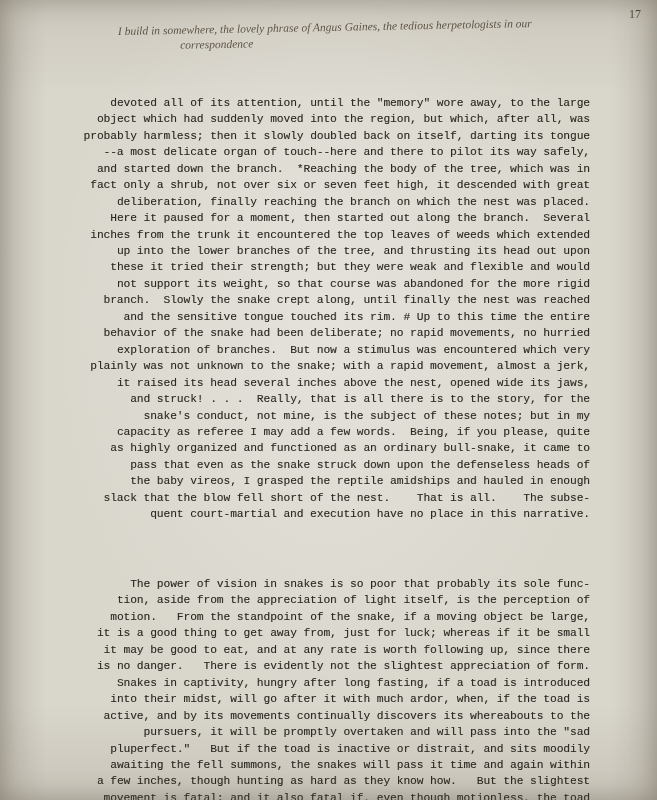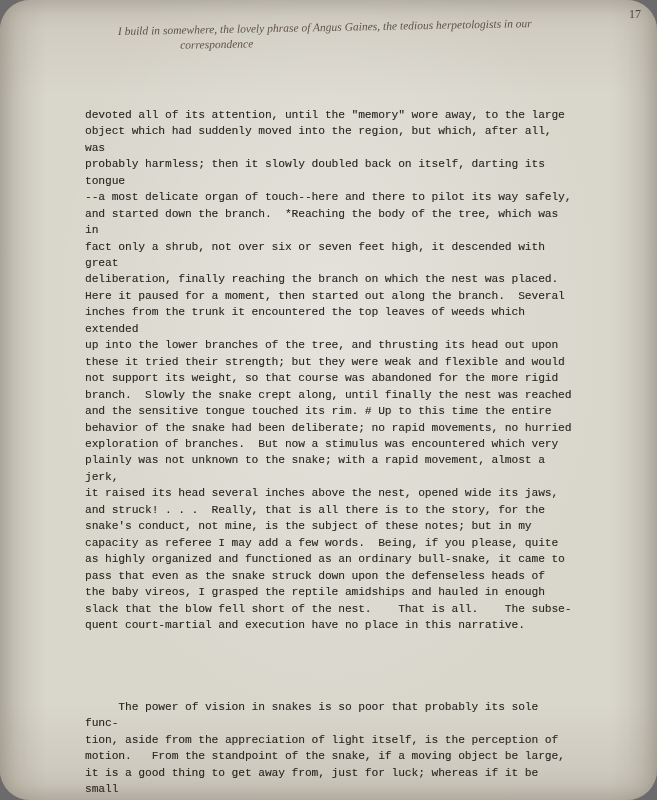--- a/index.html
+++ b/index.html
@@ -7,21 +7,20 @@
     padding: 0;
     background: #6b6b6b;
   }
   .page {
     position: relative;
     width: 657px;
     height: 800px;
     background: #d9d6cc;
     overflow: hidden;
     font-family: "Liberation Mono", monospace;
-    border-radius: 30px;
   }
   
   .paper-texture {
     position: absolute;
     inset: 0;
     background:
       radial-gradient(ellipse at 50% 40%, rgba(255,255,255,0.30) 0%, rgba(255,255,255,0.0) 60%),
       linear-gradient(180deg, rgba(160,150,135,0.22) 0%, rgba(255,255,255,0) 12%, rgba(255,255,255,0) 88%, rgba(150,140,125,0.25) 100%),
       linear-gradient(90deg, rgba(140,132,118,0.30) 0%, rgba(255,255,255,0) 7%, rgba(255,255,255,0) 93%, rgba(140,132,118,0.28) 100%);
     pointer-events: none;
@@ -64,22 +63,23 @@
     left: 69px;
     width: 525px;
     font-family: "Liberation Mono", monospace;
     font-size: 11.2px;
     line-height: 16.45px;
     color: #2a2722;
     letter-spacing: -0.05px;
     white-space: pre-wrap;
   }
   .para {
-    margin: 16px;
+    margin: 4px;
     white-space: pre-wrap;
+    text-align: right;
   }
   .para + .para {
     margin-top: 16.45px;
   }
   
   .body-text { text-shadow: 0.35px 0.25px 0 rgba(60,55,48,0.32); }
 </style>
 </head>
 <body>
 

